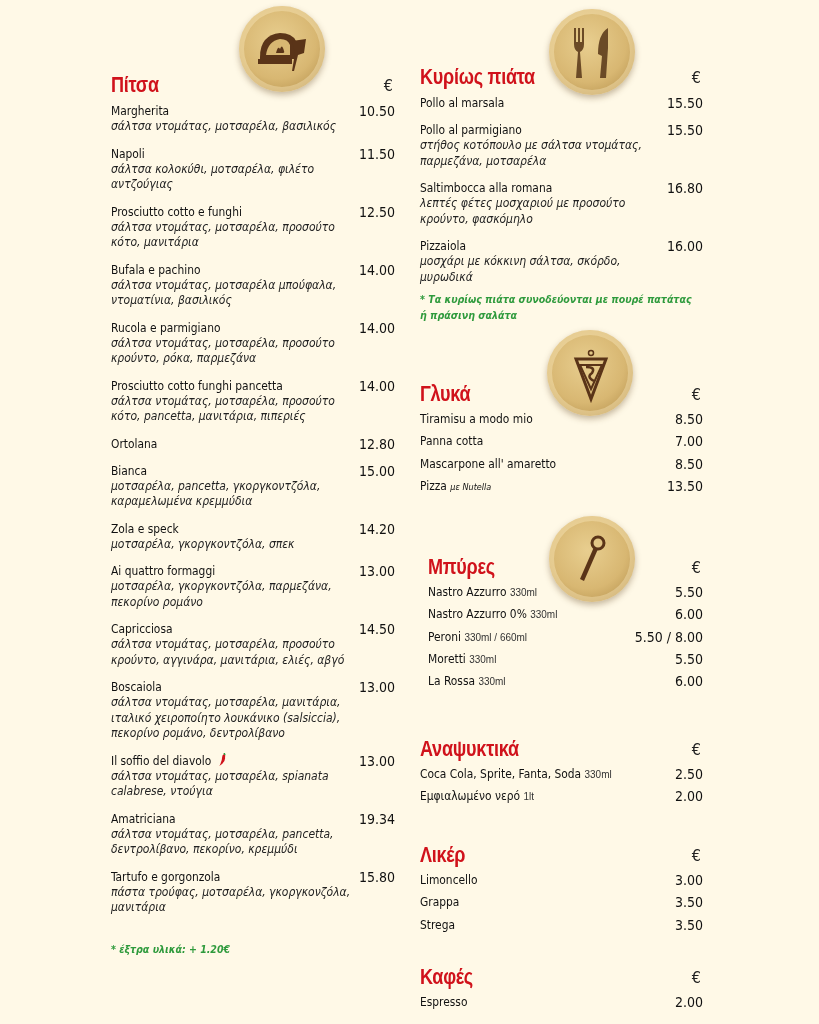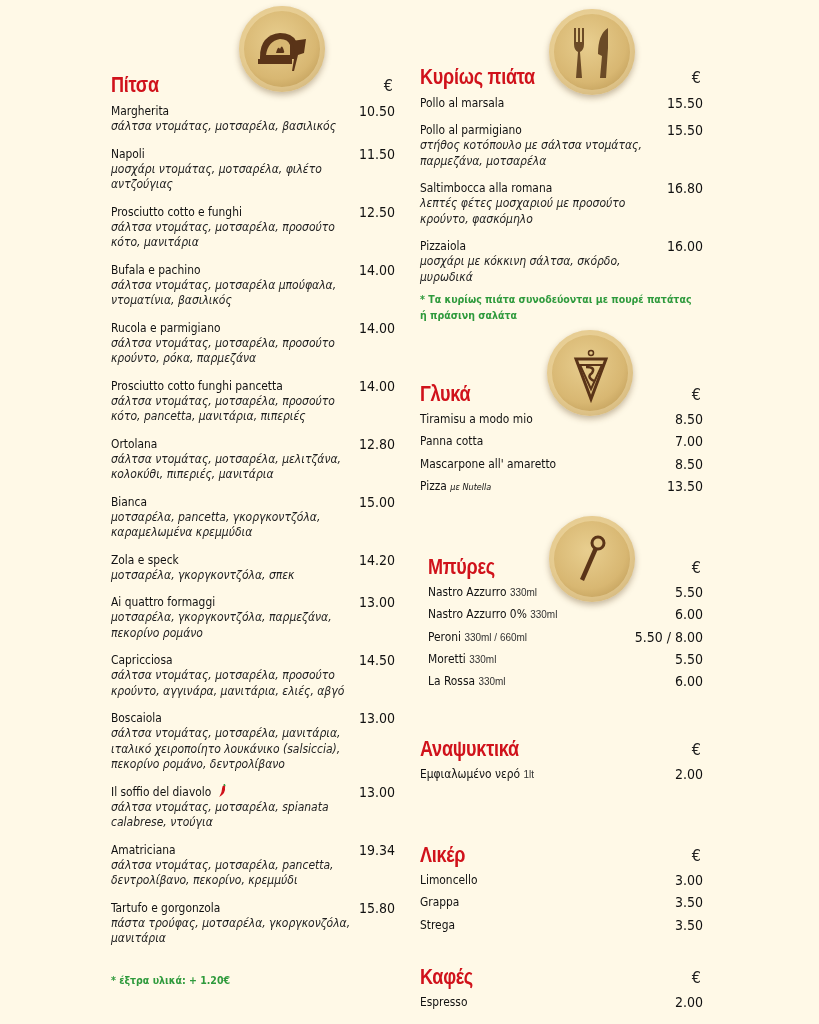--- a/index.html
+++ b/index.html
@@ -24,21 +24,21 @@
   }
   .sec-euro { position:absolute; right:2px; top:4px; font-size:16px; color:#222; }
   .item { position:relative; margin-bottom:11px; }
   .item-name { font-size:12.5px; line-height:16px; color:#111; transform:scaleX(0.95); transform-origin:left; white-space:nowrap; }
   .item-price { position:absolute; right:0; top:0; font-size:14px; line-height:16px; color:#111; }
   .item-desc { font-style:italic; font-size:12px; line-height:15.5px; color:#222; width:250px; }
   .simple .item { margin-bottom:0; height:22.3px; }
   .small-note { font-style:italic; font-size:9.5px; }
   .volume { font-size:10.5px; font-family:"Liberation Sans Narrow","Liberation Sans", sans-serif; color:#333; }
   .note {
-    font-weight:bold; font-size:10.5px; line-height:16px; color:#2E9A3C;
+    font-style:italic; font-weight:bold; font-size:10.5px; line-height:16px; color:#2E9A3C;
   }
   .badge {
     position:absolute; width:86px; height:86px; border-radius:50%;
     background:radial-gradient(circle at 45% 40%, #E8CE8F 0%, #D8B772 55%, #BF9C58 80%, #A88446 100%);
     box-shadow:0 3px 6px rgba(90,60,20,0.35), inset 0 0 0 5px rgba(255,240,200,0.35);
   }
   .badge svg { position:absolute; left:13px; top:13px; width:60px; height:60px; }
   .chili { display:inline-block; width:10px; height:14px; margin-left:6px; vertical-align:-2px; }
 </style>
 </head>
@@ -83,21 +83,21 @@
     <div style="height:1px"></div>
     <div id="pizza-list">
         <div class="item">
           <div class="item-name">Margherita</div>
           <div class="item-price">10.50</div>
           <div class="item-desc">σάλτσα ντομάτας, μοτσαρέλα, βασιλικός</div>
         </div>
         <div class="item">
           <div class="item-name">Napoli</div>
           <div class="item-price">11.50</div>
-          <div class="item-desc">μοσχάρι ντομάτας, μοτσαρέλα, φιλέτο αντζούγιας</div>
+          <div class="item-desc">σάλτσα κολοκύθι, μοτσαρέλα, φιλέτο αντζούγιας</div>
         </div>
         <div class="item">
           <div class="item-name">Prosciutto cotto e funghi</div>
           <div class="item-price">12.50</div>
           <div class="item-desc">σάλτσα ντομάτας, μοτσαρέλα, προσούτο κότο, μανιτάρια</div>
         </div>
         <div class="item">
           <div class="item-name">Bufala e pachino</div>
           <div class="item-price">14.00</div>
           <div class="item-desc">σάλτσα ντομάτας, μοτσαρέλα μπούφαλα, ντοματίνια, βασιλικός</div>
@@ -108,21 +108,20 @@
           <div class="item-desc">σάλτσα ντομάτας, μοτσαρέλα, προσούτο κρούντο, ρόκα, παρμεζάνα</div>
         </div>
         <div class="item">
           <div class="item-name">Prosciutto cotto funghi pancetta</div>
           <div class="item-price">14.00</div>
           <div class="item-desc">σάλτσα ντομάτας, μοτσαρέλα, προσούτο κότο, pancetta, μανιτάρια, πιπεριές</div>
         </div>
         <div class="item">
           <div class="item-name">Ortolana</div>
           <div class="item-price">12.80</div>
-          <div class="item-desc">σάλτσα ντομάτας, μοτσαρέλα, μελιτζάνα, κολοκύθι, πιπεριές, μανιτάρια</div>
         </div>
         <div class="item">
           <div class="item-name">Bianca</div>
           <div class="item-price">15.00</div>
           <div class="item-desc">μοτσαρέλα, pancetta, γκοργκοντζόλα, καραμελωμένα κρεμμύδια</div>
         </div>
         <div class="item">
           <div class="item-name">Zola e speck</div>
           <div class="item-price">14.20</div>
           <div class="item-desc">μοτσαρέλα, γκοργκοντζόλα, σπεκ</div>
@@ -250,20 +249,24 @@
       </div>
   </div>
 
   <div class="section simple" style="top:736px;">
     <div class="sec-head">
       <div class="sec-title">Αναψυκτικά</div>
       <div class="sec-euro">€</div>
     </div>
     <div id="softdrinks-list">
         <div class="item">
+          <div class="item-name"><span>Coca Cola, Sprite, Fanta, Soda</span> <span class="volume">330ml</span></div>
+          <div class="item-price">2.50</div>
+        </div>
+        <div class="item">
           <div class="item-name"><span>Εμφιαλωμένο νερό</span> <span class="volume">1lt</span></div>
           <div class="item-price">2.00</div>
         </div>
       </div>
   </div>
 
   <div class="section simple" style="top:842px;">
     <div class="sec-head">
       <div class="sec-title">Λικέρ</div>
       <div class="sec-euro">€</div>

